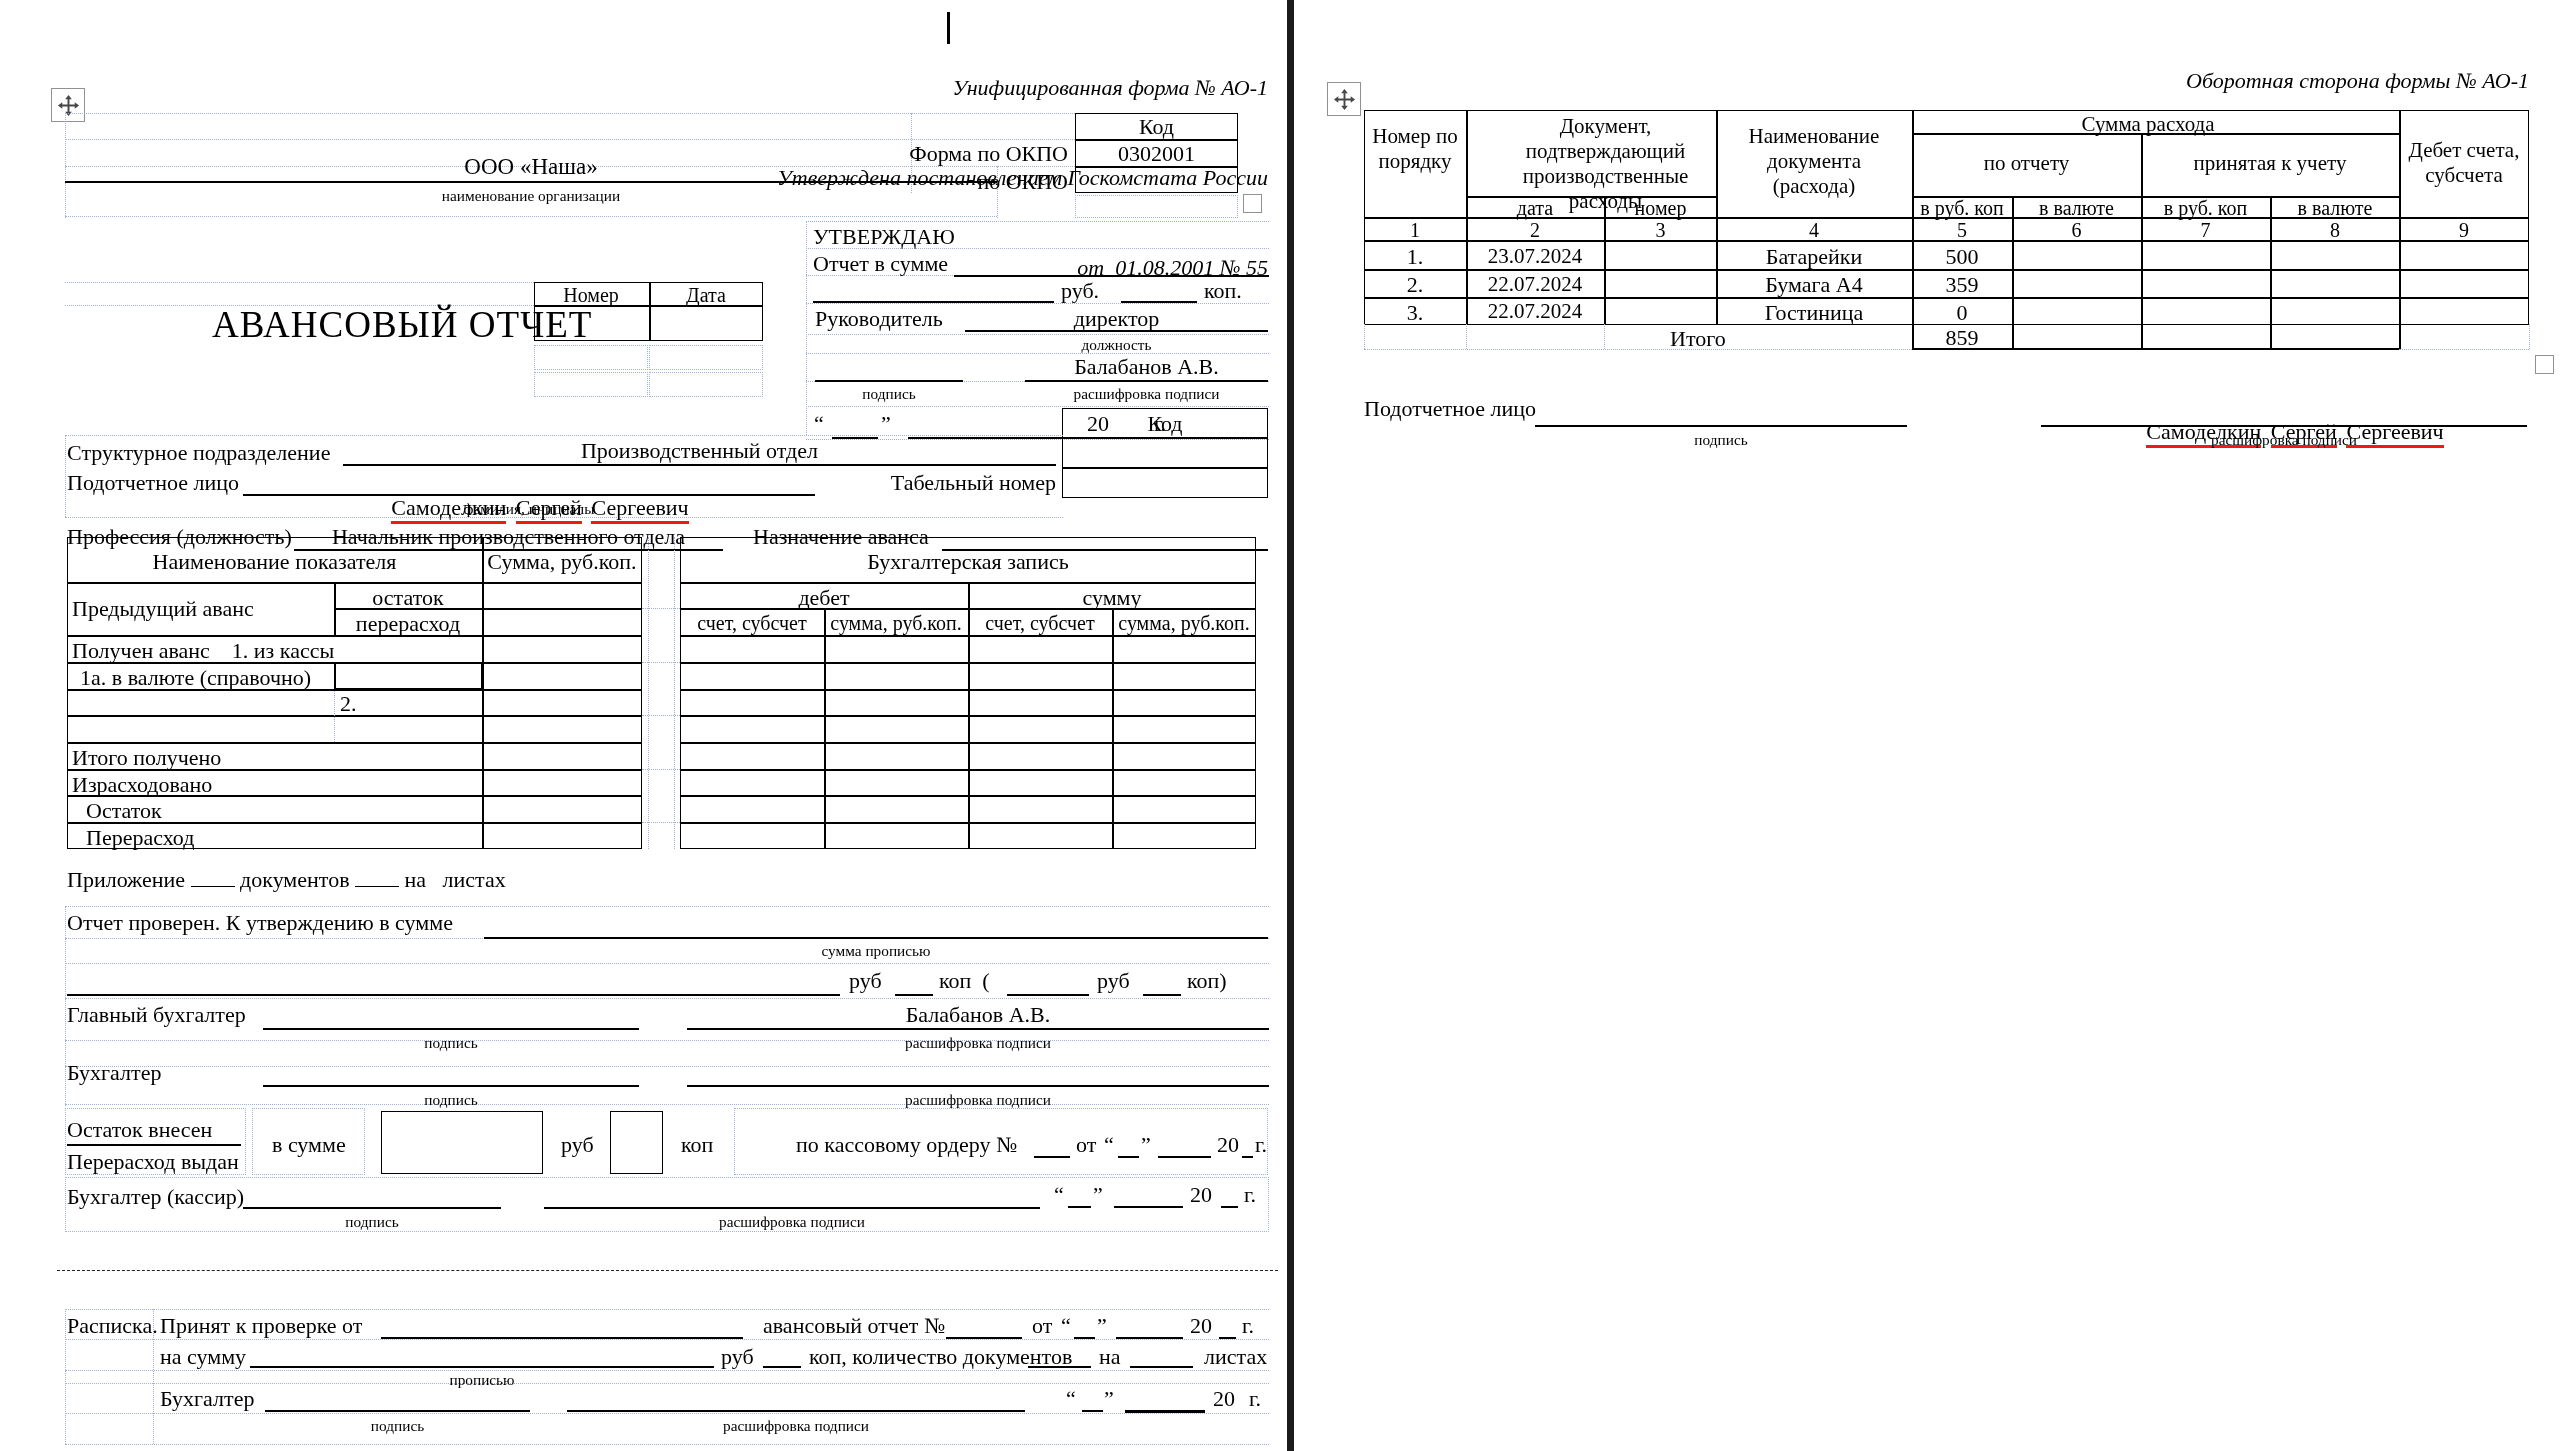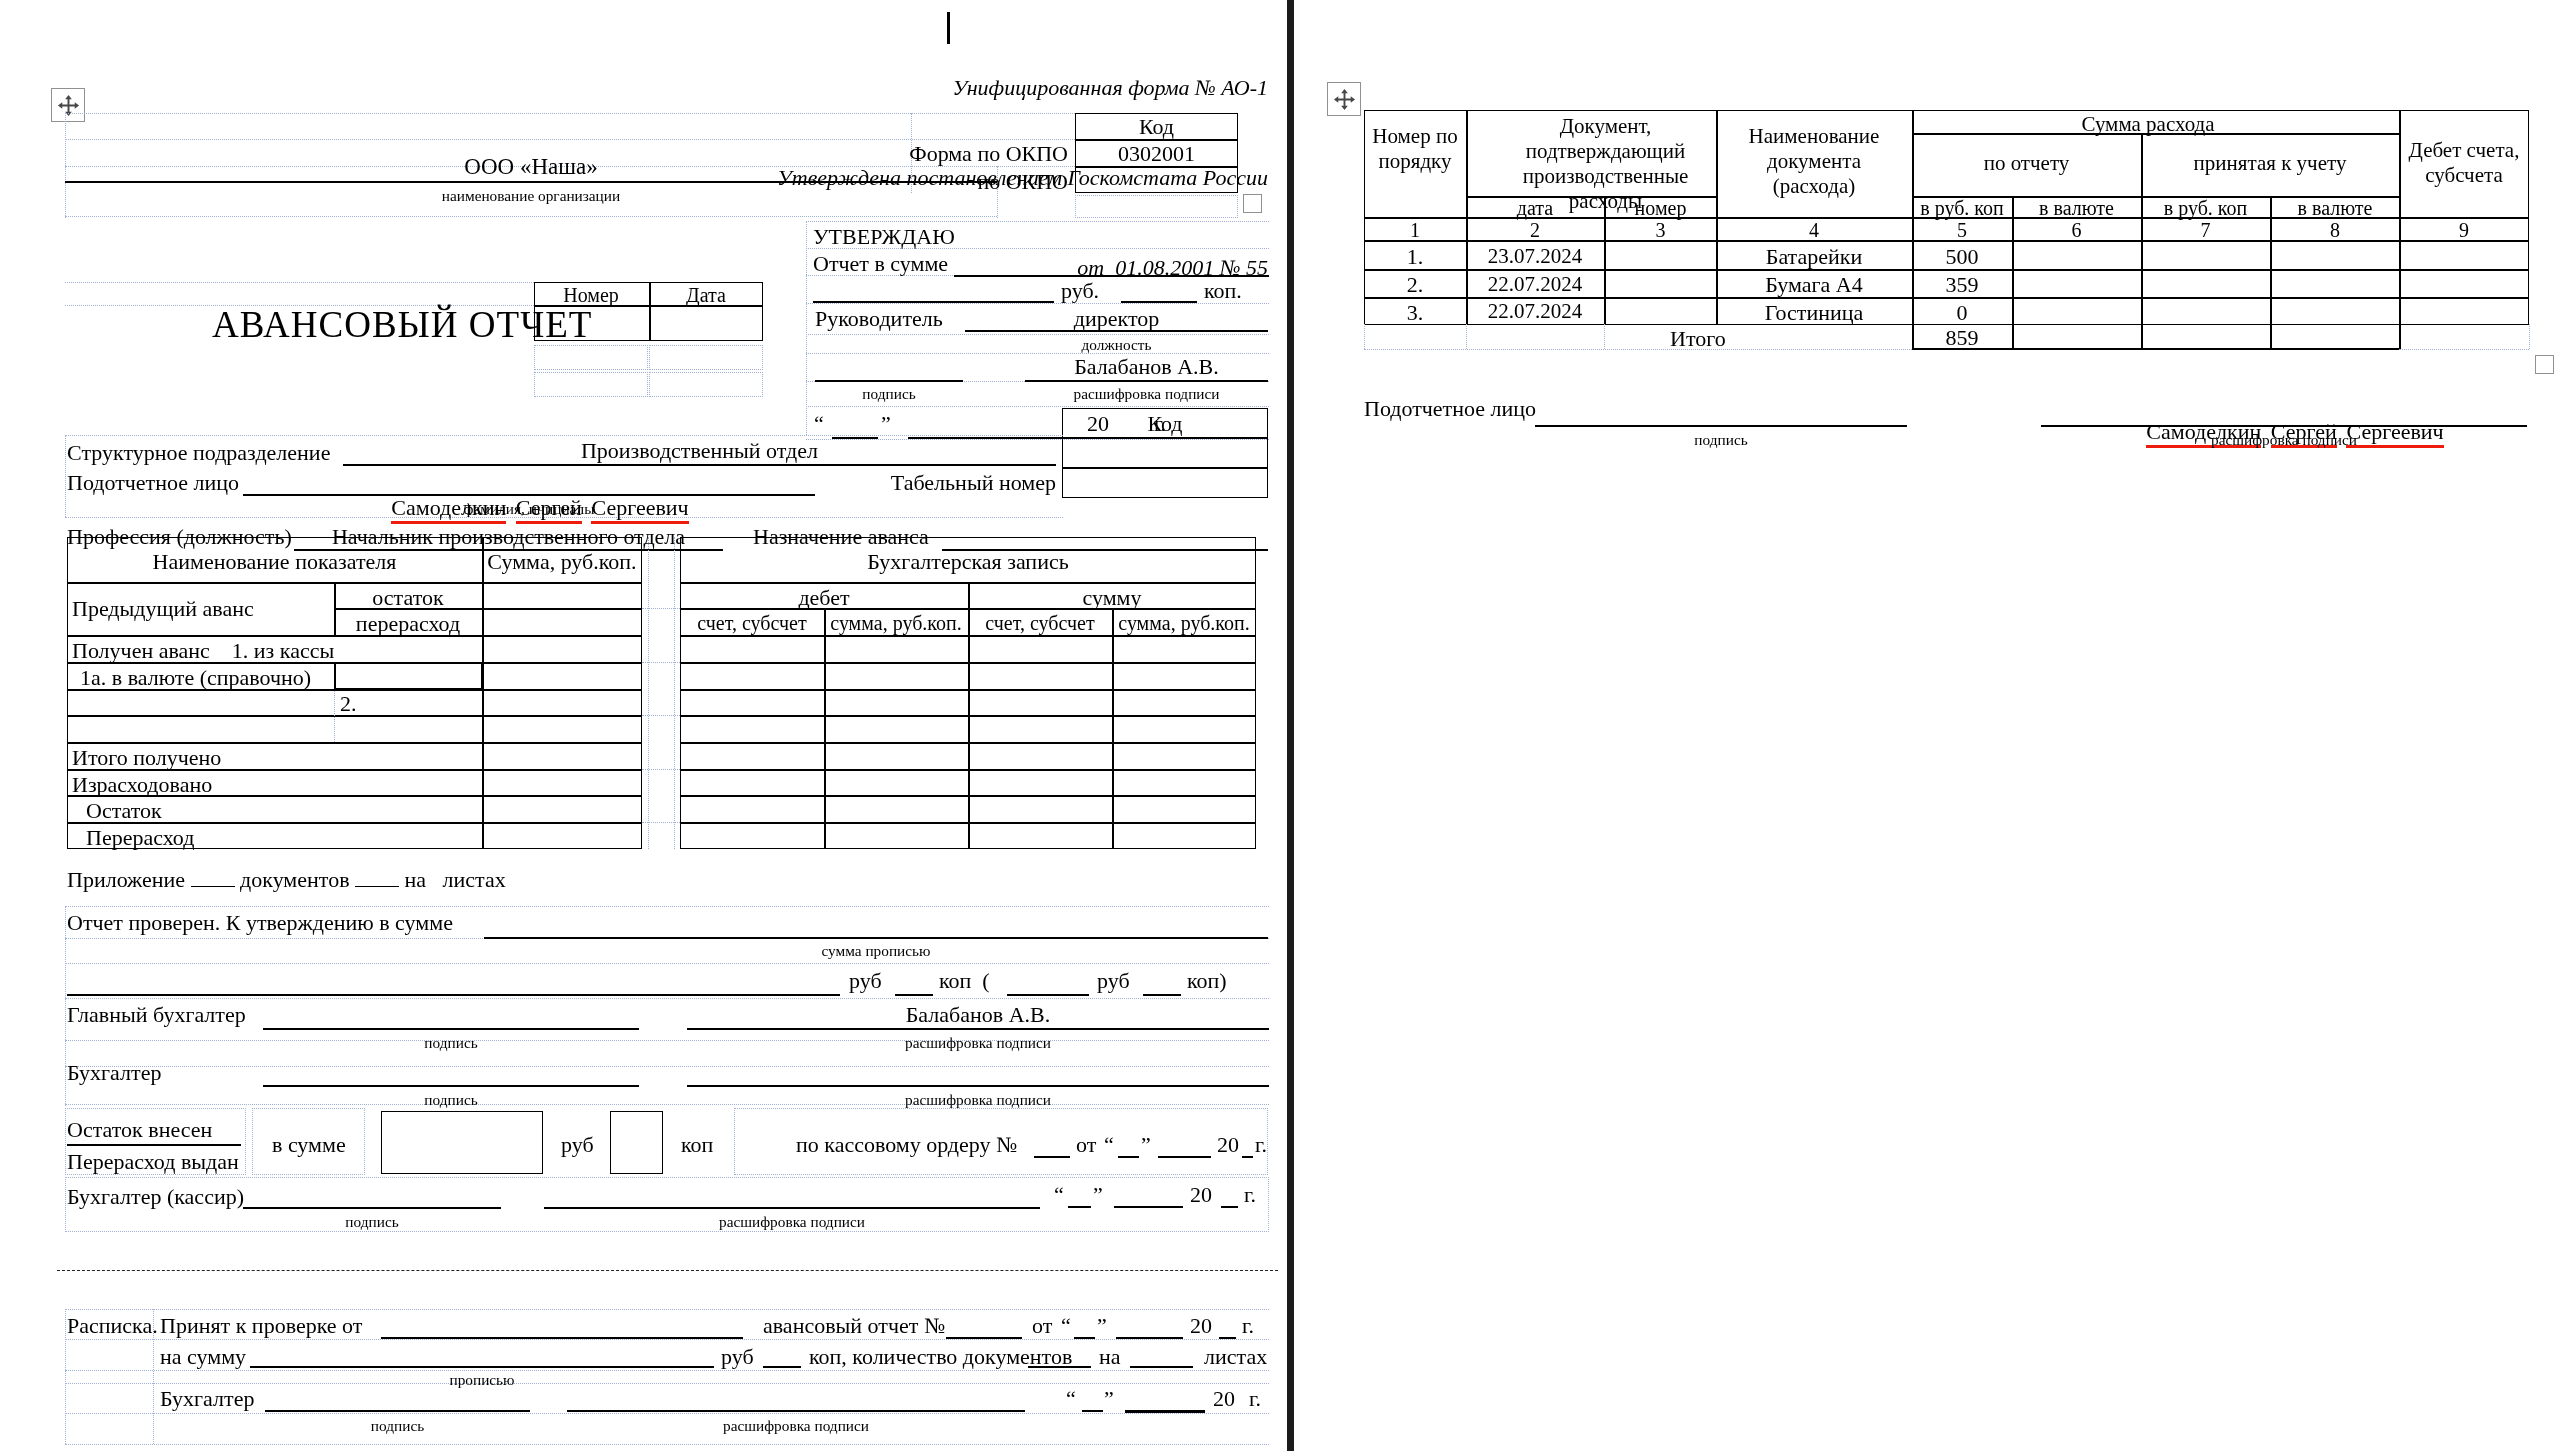--- a/index.html
+++ b/index.html
@@ -322,20 +322,21 @@
   <div class="a t" style="left:1213px;top:1385px">20</div>
   <div class="a t" style="left:1249px;top:1385px">г.</div>
   <div class="a sm ctr" style="left:265px;top:1417px;width:265px">подпись</div>
   <div class="a sm ctr" style="left:567px;top:1417px;width:458px">расшифровка подписи</div>
 </div>
 
 <div class="a sep" style="left:1287px;top:0;width:6.7px;height:1452px"></div>
 
 <div class="a" style="left:1293px;top:0;width:1283px;height:1452px">
 
+  <div class="a t i rt" style="left:610px;top:67px;width:626px">Оборотная сторона формы № АО-1</div>
 
   <div class="a handle" style="left:34px;top:82px;width:34px;height:34px">
     <svg width="23" height="23" viewBox="0 0 24 24">
         <path fill="#474747" d="M12 1 L15.5 5.5 H13 V11 H18.5 V8.5 L23 12 L18.5 15.5 V13 H13 V18.5 H15.5 L12 23 L8.5 18.5 H11 V13 H5.5 V15.5 L1 12 L5.5 8.5 V11 H11 V5.5 H8.5 Z"></path>
       </svg>
   </div>
 
   <div class="a rect" style="left:71px;top:110px;width:1165px;height:215px"></div>
   <div class="a vl" style="left:173px;top:110px;height:215px"></div>
   <div class="a vl" style="left:311px;top:196px;height:129px"></div>

